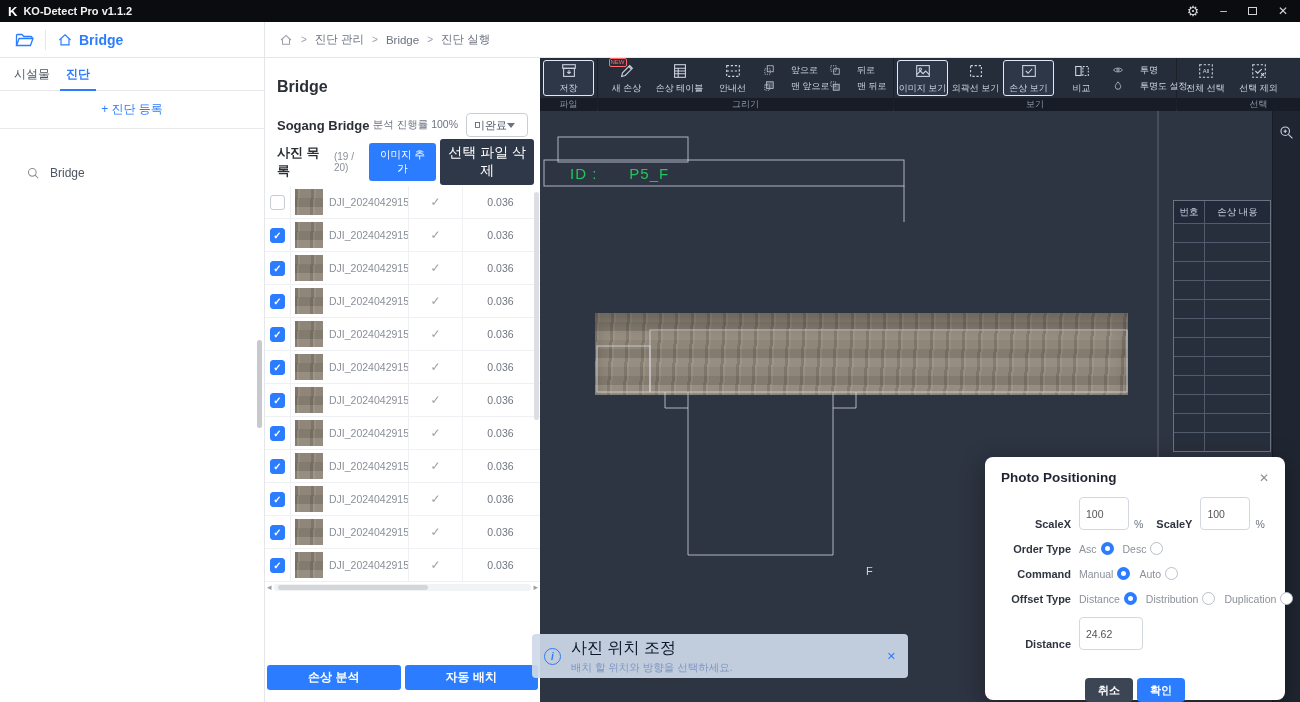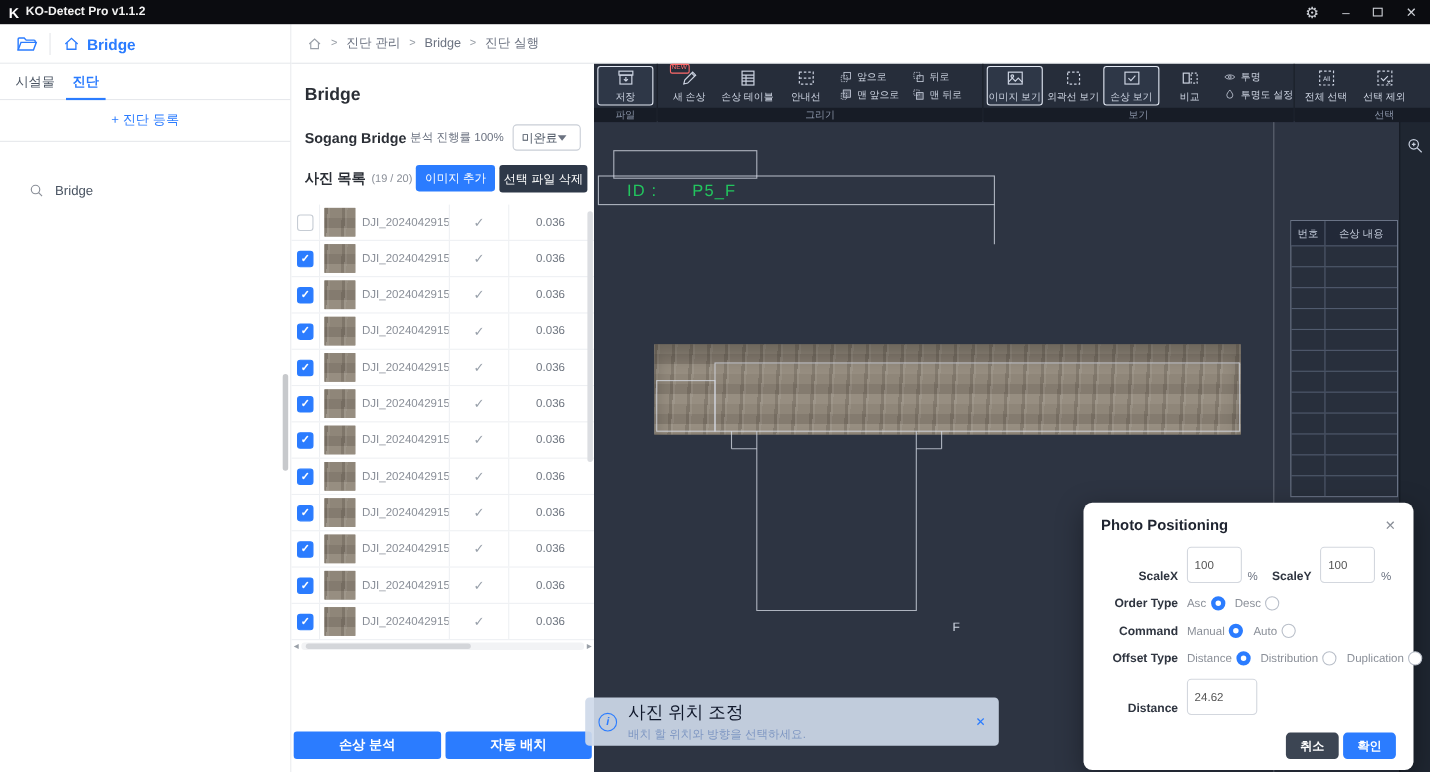--- a/index.html
+++ b/index.html
@@ -46,21 +46,21 @@
   .bridge-row{margin:14px 12px 0;height:26px;display:flex;align-items:center}
   .bname{font-size:13px;font-weight:bold;color:#2b2f36}
   .progress{margin-left:auto;font-size:10.5px;color:#6b7280;margin-right:8px;white-space:nowrap}
   .status-select{width:62px;height:24px;border:1px solid #c9ced6;border-radius:4px;display:flex;align-items:center;padding:0 7px;font-size:11px;color:#4b5563;cursor:pointer;flex:none}
   .caret{width:0;height:0;border-left:4px solid transparent;border-right:4px solid transparent;border-top:5px solid #6b7280}
   .list-row{margin:12px 6px 0 12px;height:24px;display:flex;align-items:center}
   .list-label{font-size:13px;font-weight:bold;color:#2b2f36}
   .list-count{font-size:10px;color:#8a8f98;margin-left:5px}
   .sp{flex:1}
   .btn-add{background:#2b7cff;color:#fff;border:none;border-radius:3px;font-size:10.5px;padding:5px 8px;cursor:pointer;font-family:inherit}
-  .btn-del{background:#2e3848;color:#fff;border:none;border-radius:3px;font-size:11px;padding:5px 4px;margin-left:4px;cursor:pointer;font-family:inherit}
+  .btn-del{background:#2e3848;color:#fff;border:none;border-radius:3px;font-size:14px;padding:5px 4px;margin-left:4px;cursor:pointer;font-family:inherit}
   .ptable{margin-top:12px}
   .phead{display:flex;height:30px;border-top:1px solid #e4e6ea;border-bottom:1px solid #e4e6ea;align-items:stretch}
   .pc{border-right:1px solid #eef0f3;display:flex;align-items:center}
   .c-check{flex:0 0 26px;justify-content:center}
   .c-photo{flex:0 0 118px}
   .c-analysis{flex:0 0 54px;justify-content:center;color:#99a1ab;font-size:12px}
   .c-gsd{flex:0 0 75px;justify-content:center;font-size:10.5px;color:#6f7680;border-right:none}
   .th{font-size:11px;font-weight:bold;color:#3e4450;justify-content:center}
   .prow{display:flex;height:33px;border-bottom:1px solid #eef0f3;align-items:stretch;cursor:pointer}
   .prow .c-photo{gap:6px;padding-left:4px;overflow:hidden}
@@ -80,21 +80,21 @@
   .right-col{position:absolute;left:540px;top:58px;right:0;bottom:0;background:#2d3442}
   .rt-toolbar{position:absolute;left:0;top:0;right:0;height:52px;background:#262d3a;display:flex;align-items:stretch;z-index:6}
   .tb-group{display:flex;flex-direction:column;border-right:1px solid #1b2029}
   .tb-items{flex:1;display:flex;align-items:center;padding:2px 3px;gap:2px}
   .tb-grouplabel{height:13px;background:#171c26;color:#8d97ab;font-size:9px;text-align:center;line-height:13px}
   .tb-btn-big{width:51px;height:36px;display:flex;flex-direction:column;align-items:center;justify-content:center;gap:2px;border:1px solid transparent;border-radius:3px;cursor:pointer;color:#cdd4e2}
   .tb-btn-big.hl{border-color:#e3e9f4;background:#2e3747}
   .tb-ic{width:18px;height:18px;position:relative}
   .tb-lbl{font-size:9px;color:#cdd4e2;white-space:nowrap}
   .tb-stack{width:64px;display:flex;flex-direction:column;justify-content:center;gap:3px}
-  .tb-btn-small{display:flex;align-items:center;gap:4px;font-size:9px;color:#cdd4e2;cursor:pointer;padding-left:3px;white-space:nowrap}
+  .tb-btn-small{display:flex;align-items:center;gap:16px;font-size:9px;color:#cdd4e2;cursor:pointer;padding-left:3px;white-space:nowrap}
   .tb-ic-sm{width:12px;height:12px}
   .new-badge{position:absolute;top:-4px;left:-9px;font-size:6px;font-style:normal;color:#ff6b6b;border:1px solid #ff6b6b;border-radius:2px;padding:0 1px;line-height:1.3}
   .rt-canvas{position:absolute;left:0;top:52px;right:28px;bottom:0;overflow:hidden}
   .blueprint{position:absolute;left:0;top:0;pointer-events:none}
   .canvas-photo{position:absolute;left:55px;top:203px;width:533px;height:82px;box-shadow:inset 0 10px 16px rgba(0,0,0,.25);cursor:move}
   .concrete{background:
     repeating-linear-gradient(93deg, rgba(50,42,34,.18) 0 3px, rgba(255,255,255,.07) 3px 5px, transparent 5px 16px),
     repeating-linear-gradient(180deg, #8f8679 0 9px, #847b6f 9px 18px, #978e81 18px 27px);
     background-color:#8a8174}
   .id-label{position:absolute;left:30px;top:55px;color:#22c55e;font-size:15px;display:flex;gap:32px;letter-spacing:1px}
@@ -123,21 +123,21 @@
   .flabel{flex:0 0 70px;text-align:right;font-size:11px;font-weight:bold;color:#2f3540;margin-right:8px}
   .flabel2{font-size:11px;font-weight:bold;color:#2f3540;margin:0 8px 0 13px}
   .unit{font-size:10.5px;color:#6b7280;margin-left:5px}
   .dlg-input{height:33px;border:1px solid #d3d7de;border-radius:4px;font-size:10.5px;color:#555;padding:0 6px;font-family:inherit}
   .w50{width:50px}.w62{width:64px}
   .opts{display:flex;align-items:center;gap:9px;flex-wrap:nowrap}
   .opt{display:flex;align-items:center;gap:4px;cursor:pointer}
   .opt-lbl{font-size:10.5px;color:#8b9099;white-space:nowrap}
   .radio{width:13px;height:13px;border-radius:50%;border:1.5px solid #b9bfc9;background:#fff;flex:none}
   .radio.sel{border:4px solid #2b7cff}
-  .dlg-actions{display:flex;justify-content:flex-end;gap:4px;margin-top:16px}
+  .dlg-actions{display:flex;justify-content:center;gap:4px;margin-top:28px}
   .btn-cancel{height:24px;padding:0 13px;background:#3c4553;color:#fff;border:none;border-radius:4px;font-size:11px;font-weight:bold;cursor:pointer;font-family:inherit}
   .btn-confirm{height:24px;padding:0 13px;background:#2b7cff;color:#fff;border:none;border-radius:4px;font-size:11px;font-weight:bold;cursor:pointer;font-family:inherit}
 </style>
 </head>
 <body>
 
 <div class="titlebar">
   <div class="tb-left">
     <span class="logo">K</span>
     <span class="app-title">KO-Detect Pro v1.1.2</span>

